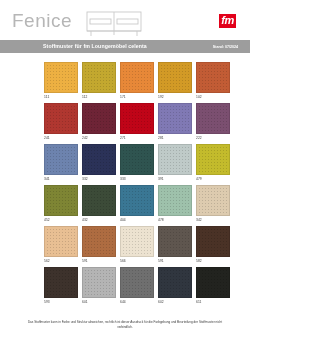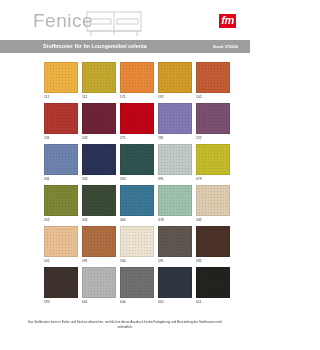--- a/index.html
+++ b/index.html
@@ -18,21 +18,21 @@
   }
   
   .header{
     position:absolute;
     left:0;top:0;
     width:250px;height:38px;
     background:#ffffff;
   }
   .brand-title{
     position:absolute;
-    left:33px;top:11px;
+    left:12px;top:11px;
     font-size:19px;
     color:#b6b6b6;
     letter-spacing:0.5px;
     font-weight:400;
     line-height:19px;
   }
   .sofa-icon{
     position:absolute;
     left:86px;top:11px;
     width:56px;height:26px;

